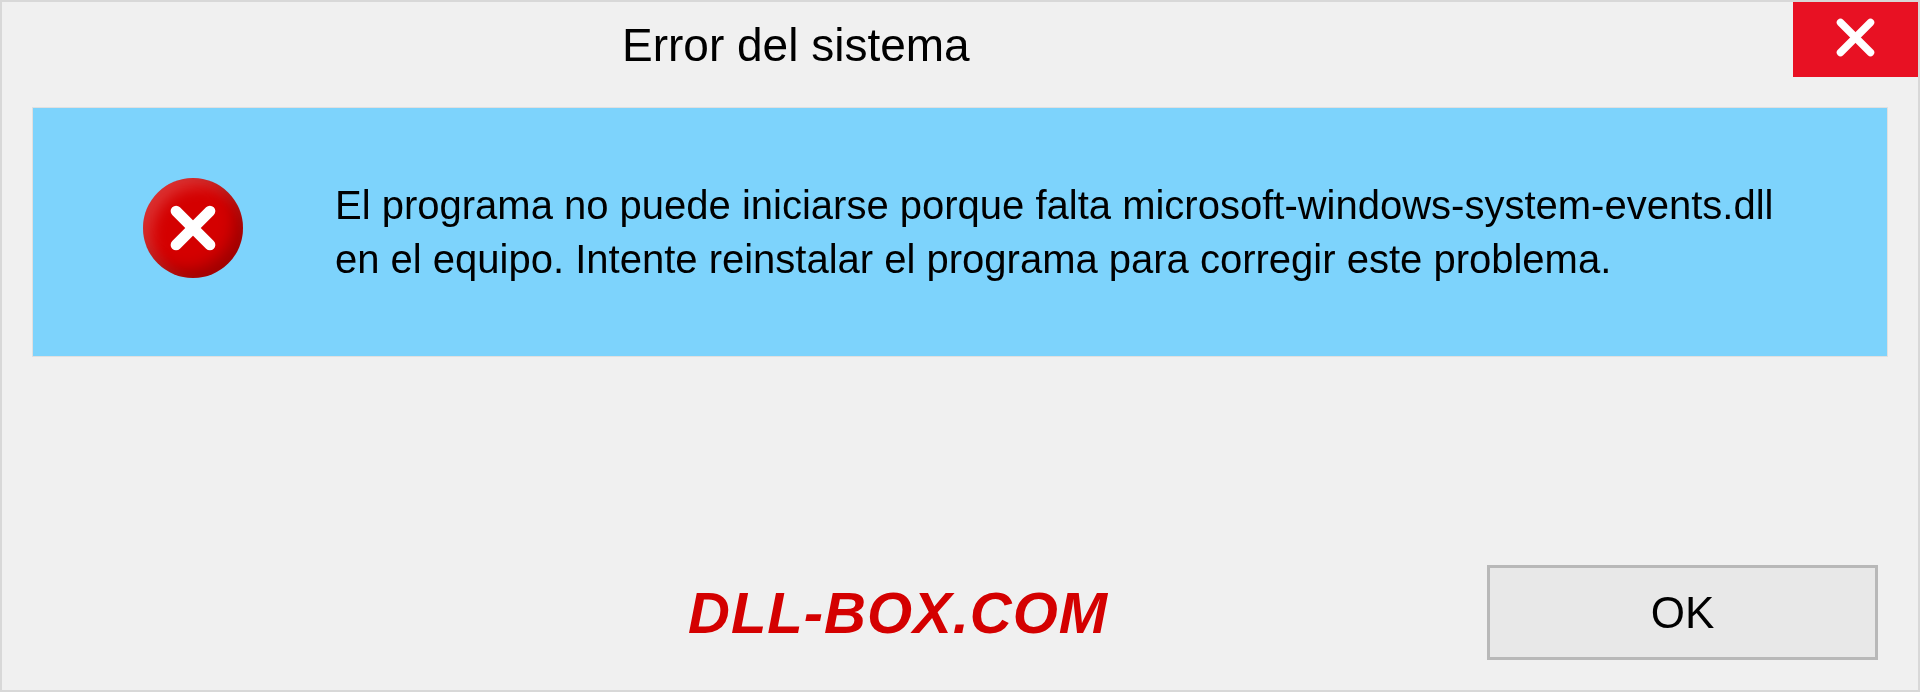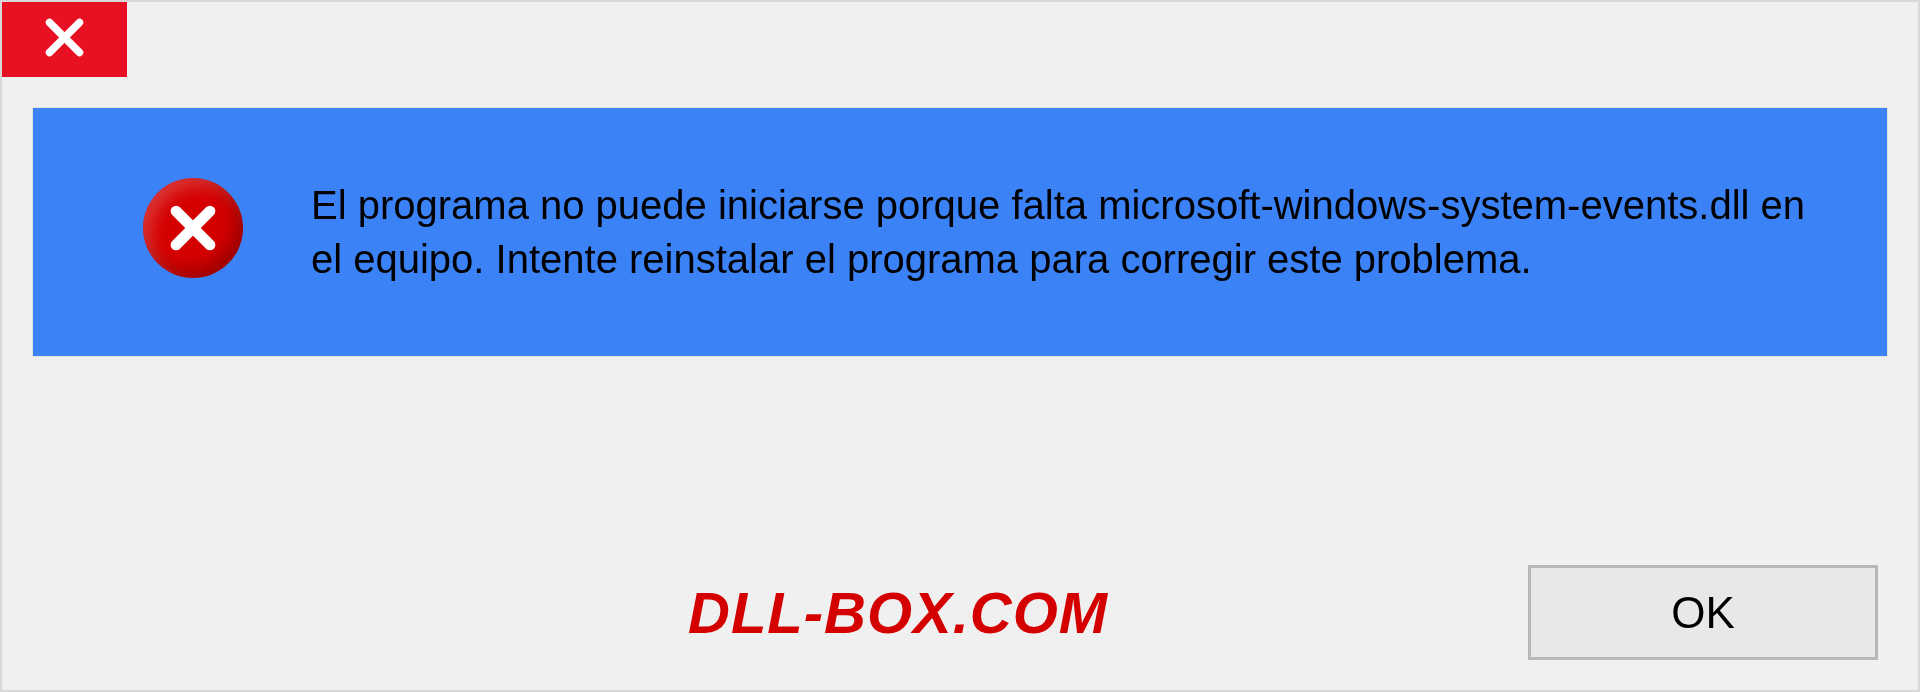--- a/index.html
+++ b/index.html
@@ -43,27 +43,27 @@
       justify-content: center;
       cursor: pointer;
       margin-right: 0;
       margin-top: -10px;
     }
     .close-btn svg {
       width: 45px;
       height: 45px;
     }
     .content-panel {
-      background: #3b82f6;
+      background: #7dd3fc;
       margin: 20px 30px 30px 30px;
       border: 1px solid #e0e0e0;
       padding: 70px 60px 70px 110px;
       display: flex;
       align-items: flex-start;
-      gap: 68px;
+      gap: 92px;
     }
     .error-icon {
       flex-shrink: 0;
       width: 100px;
       height: 100px;
       background: #d40000;
       border-radius: 50%;
       display: flex;
       align-items: center;
       justify-content: center;
@@ -94,38 +94,39 @@
     .watermark {
       font-size: 58px;
       font-weight: 900;
       font-style: italic;
       color: #d40000;
       letter-spacing: 1px;
       margin-left: 640px;
       font-family: Arial, sans-serif;
     }
     .ok-btn {
-      width: 350px;
+      width: 391px;
       height: 95px;
       background: #e8e8e8;
       border: 3px solid #b8b8b8;
       font-size: 44px;
       color: #000;
       cursor: pointer;
       display: flex;
       align-items: center;
       justify-content: center;
       font-family: "Segoe UI", Tahoma, Geneva, sans-serif;
     }
   </style>
 </head>
 <body>
 
 <div class="dialog">
   <div class="titlebar">
+    <div class="title">Error del sistema</div>
     <div class="close-btn">
       <span>
         <svg viewBox="0 0 24 24" fill="none" stroke="#ffffff" stroke-width="4" stroke-linecap="round">
           <line x1="4" y1="4" x2="20" y2="20"></line>
           <line x1="20" y1="4" x2="4" y2="20"></line>
         </svg>
       </span>
     </div>
   </div>
 

